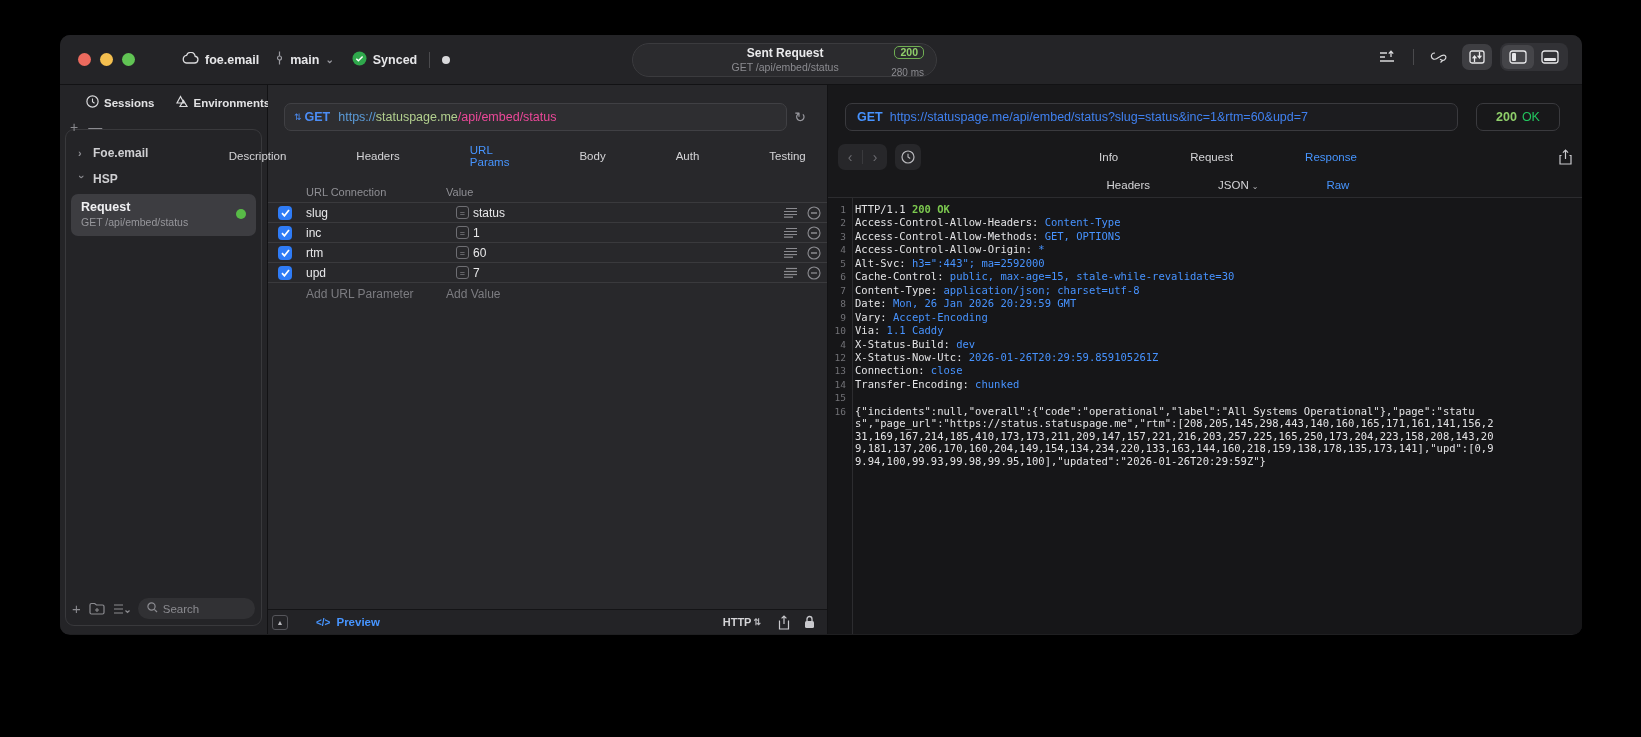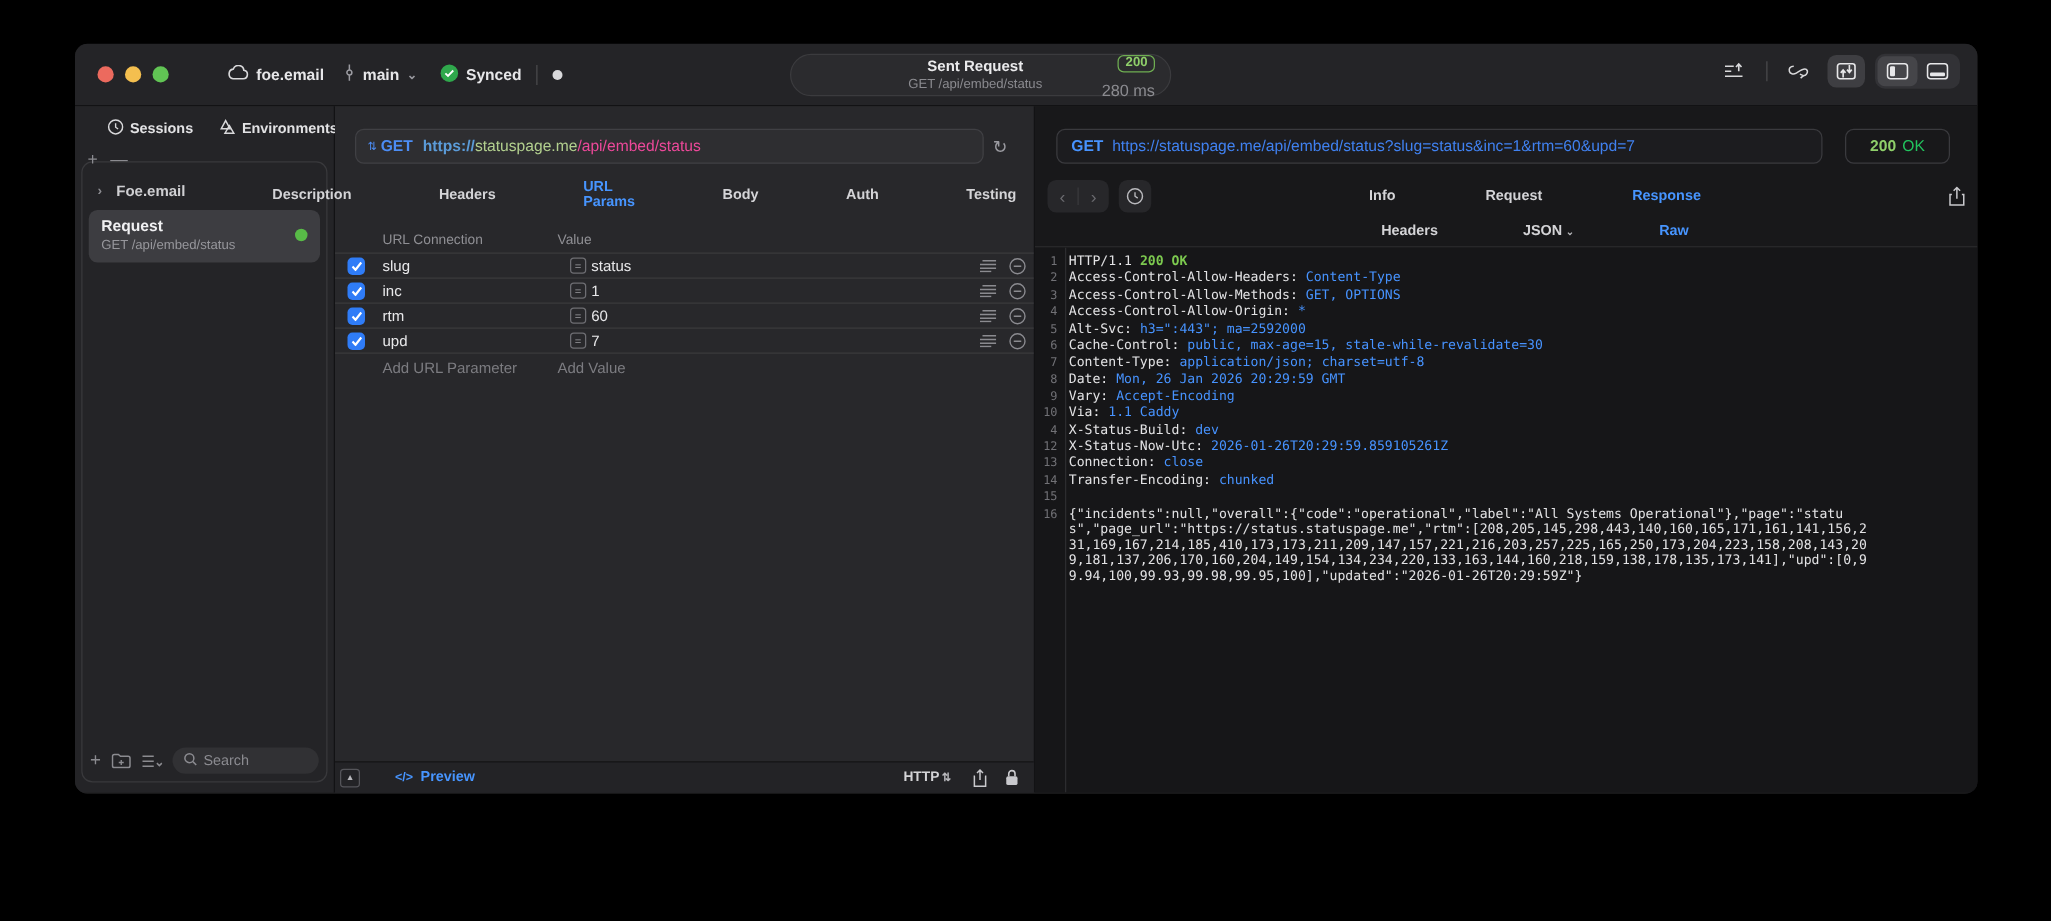--- a/index.html
+++ b/index.html
@@ -19,21 +19,21 @@
   .tb-sep { width:1px; height:16px; background:#4a4a4d; margin:0 12px; }
   .chev { color:#9a9aa0; font-size:10px; }
   .center-pill { position:absolute; left:572px; top:8px; width:305px; height:34px; background:#2b2b2e;
                  border:1px solid #3b3b3e; border-radius:17px; display:flex; align-items:center; padding:15px 12px; }
   .pill-mid { flex:1; text-align:center; line-height:1.15; padding-left:34px; }
   .pill-title { color:#eaeaec; font-size:12px; font-weight:700; }
   .pill-sub { color:#8b8b90; font-size:10.5px; }
   .pill-right { text-align:right; line-height:1.1; }
   .code-badge { display:inline-block; color:#8fcf6a; border:1px solid #6fae52; border-radius:5px;
                 font-size:10.5px; font-weight:700; padding:0 5px; }
-  .pill-ms { color:#8b8b90; font-size:13px; margin-top:8px; }
+  .pill-ms { color:#8b8b90; font-size:10px; margin-top:8px; }
   .tb-icons { position:absolute; right:14px; top:8px; display:flex; align-items:center; gap:8px; }
   .tb-ic { width:30px; height:26px; display:flex; align-items:center; justify-content:center; border-radius:7px; }
   .tb-ic svg { display:block; }
   .tb-ic.active { background:#3e3e42; }
   .tb-ic-group { display:flex; align-items:center; background:#323236; border-radius:8px; padding:2px; }
   .tb-ic-group .tb-ic { width:32px; height:24px; }
   .tb-ic-group .tb-ic.circled { background:#454549; border-radius:6px; }
   .tb-dot { width:8px; height:8px; border-radius:50%; background:#d9d9db; }
 
   
@@ -62,28 +62,28 @@
   .sb-bot-ic { color:#8b8b90; display:flex; align-items:center; }
   .search-pill { flex:1; height:21px; background:#313134; border-radius:11px; display:flex; align-items:center;
                  gap:5px; padding:0 9px; color:#8b8b90; font-size:11.5px; }
 
   
   .urlbar { position:absolute; left:16px; right:40px; top:18px; height:28px; background:#2e2e31;
             border:1px solid #404044; border-radius:7px; display:flex; align-items:center; padding:0 9px;
             font-size:12.5px; }
   .updown { color:#4c8df5; font-size:9px; margin-right:3px; }
   .m-get { color:#4c8df5; font-weight:700; margin-right:8px; }
-  .u-scheme { color:#5b9bd8;font-weight:bold; }
+  .u-scheme { color:#5b9bd8; }
   .u-host { color:#b2cf8e; }
   .u-path { color:#ec4899; }
   .url-refresh { position:absolute; right:16px; top:18px; width:22px; height:28px; display:flex;
                  align-items:center; justify-content:center; color:#9a9aa0; font-size:14px; }
   .ed-tabs { position:absolute; left:0; right:0; top:58px; height:26px; display:flex; align-items:center;
              justify-content:center; gap:24px; }
-  .tab { color:#d4d4d7; font-size:11.5px; font-weight:700; cursor:default;margin-left:46px; }
+  .tab { color:#d4d4d7; font-size:11.5px; font-weight:400; cursor:default;margin-left:46px; }
   .tab.active { color:#4795ff; }
   .ptable { position:absolute; left:0; right:0; top:96px; }
   .phead { display:flex; height:22px; align-items:center; border-bottom:1px solid #3a3a3d;
            color:#8f8f94; font-size:11px; }
   .ph-name { padding-left:38px; width:178px; }
   .ph-value { padding-left:0; }
   .prow { display:flex; height:20px; align-items:center; border-bottom:1px solid #3a3a3d; font-size:12px; }
   .p-check { width:14px; height:14px; margin-left:10px; border-radius:4px; background:#2f7cf7;
              display:flex; align-items:center; justify-content:center; }
   .p-name { color:#e8e8ea; padding-left:14px; width:164px; }
@@ -259,20 +259,24 @@
         <div class="sb-plusminus">
           <span>+</span>
           <span>—</span>
         </div>
 
         <div class="sb-panel">
           <div class="tree-row">
             <span class="tw">›</span>
             <span>Foe.email</span>
           </div>
+          <div class="tree-row">
+            <span class="tw down">›</span>
+            <span>HSP</span>
+          </div>
           <div class="req-item">
             <div class="req-text">
               <div class="req-title">Request</div>
               <div class="req-sub">GET /api/embed/status</div>
             </div>
             <div class="green-dot"></div>
           </div>
 
           <div class="sb-bottom">
             <span class="sb-bot-ic" style="font-size:15px">+</span>

